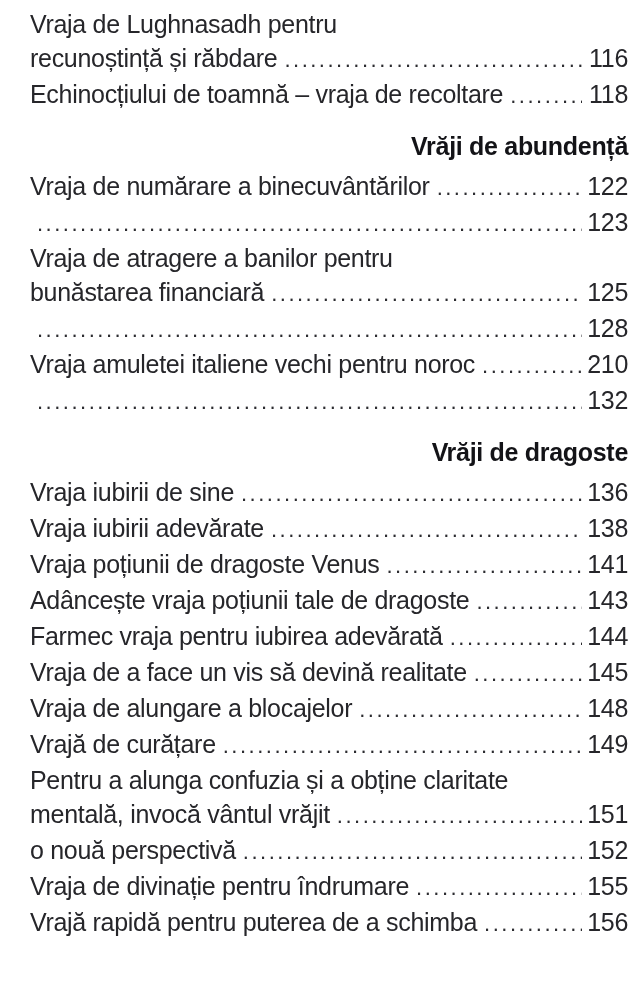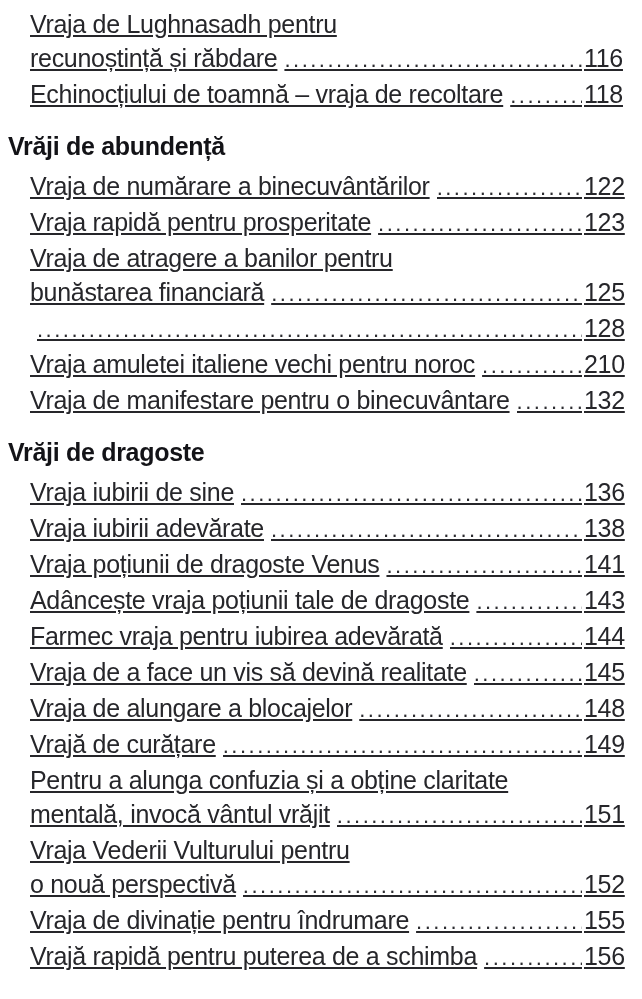--- a/index.html
+++ b/index.html
@@ -21,24 +21,24 @@
     height: 999px;
     padding: 7px 14px 0 8px;
   }
   .section-heading {
     font-size: 25px;
     font-weight: bold;
     color: #131317;
     letter-spacing: -0.3px;
     line-height: 34px;
     margin: 16px 0 6px 0;
+    text-align: right;
   }
   .entry {
     padding-left: 22px;
-    text-decoration: underline;
   }
   .entry-line {
     display: flex;
     align-items: baseline;
     font-size: 25px;
     letter-spacing: -0.3px;
     line-height: 34px;
     color: #26262a;
   }
   .entry-title {
@@ -50,21 +50,21 @@
     overflow: hidden;
     white-space: nowrap;
     margin: 0 2px 0 7px;
     font-size: 22px;
     letter-spacing: 2.5px;
     color: #2c2c30;
   }
   .page-num {
     flex: 0 0 auto;
     min-width: 44px;
-    text-align: left;
+    text-align: right;
     color: #26262a;
   }
 </style>
 </head>
 <body>
 
 <main class="page">
   <div id="toc-root">
       <section>
         <div class="entry">
@@ -89,21 +89,20 @@
         <h2 class="section-heading">Vrăji de abundență</h2>
         <div class="entry">
           <div class="entry-line">
             <span class="entry-title">Vraja de numărare a binecuvântărilor</span>
             <span class="leader">........................................................................................................................</span>
             <span class="page-num">122</span>
           </div>
         </div>
         <div class="entry">
           <div class="entry-line">
-            <span class="entry-title">Vraja rapidă pentru prosperitate</span>
             <span class="leader">........................................................................................................................</span>
             <span class="page-num">123</span>
           </div>
         </div>
         <div class="entry">
           <div class="entry-line">
             <span class="entry-title">Vraja de atragere a banilor pentru</span>
           </div>
           <div class="entry-line">
             <span class="entry-title">bunăstarea financiară</span>
@@ -119,21 +118,20 @@
         </div>
         <div class="entry">
           <div class="entry-line">
             <span class="entry-title">Vraja amuletei italiene vechi pentru noroc</span>
             <span class="leader">........................................................................................................................</span>
             <span class="page-num">210</span>
           </div>
         </div>
         <div class="entry">
           <div class="entry-line">
-            <span class="entry-title">Vraja de manifestare pentru o binecuvântare</span>
             <span class="leader">........................................................................................................................</span>
             <span class="page-num">132</span>
           </div>
         </div>
       </section>
       <section>
         <h2 class="section-heading">Vrăji de dragoste</h2>
         <div class="entry">
           <div class="entry-line">
             <span class="entry-title">Vraja iubirii de sine</span>
@@ -196,23 +194,20 @@
           <div class="entry-line">
             <span class="entry-title">Pentru a alunga confuzia și a obține claritate</span>
           </div>
           <div class="entry-line">
             <span class="entry-title">mentală, invocă vântul vrăjit</span>
             <span class="leader">........................................................................................................................</span>
             <span class="page-num">151</span>
           </div>
         </div>
         <div class="entry">
-          <div class="entry-line">
-            <span class="entry-title">Vraja Vederii Vulturului pentru</span>
-          </div>
           <div class="entry-line">
             <span class="entry-title">o nouă perspectivă</span>
             <span class="leader">........................................................................................................................</span>
             <span class="page-num">152</span>
           </div>
         </div>
         <div class="entry">
           <div class="entry-line">
             <span class="entry-title">Vraja de divinație pentru îndrumare</span>
             <span class="leader">........................................................................................................................</span>

